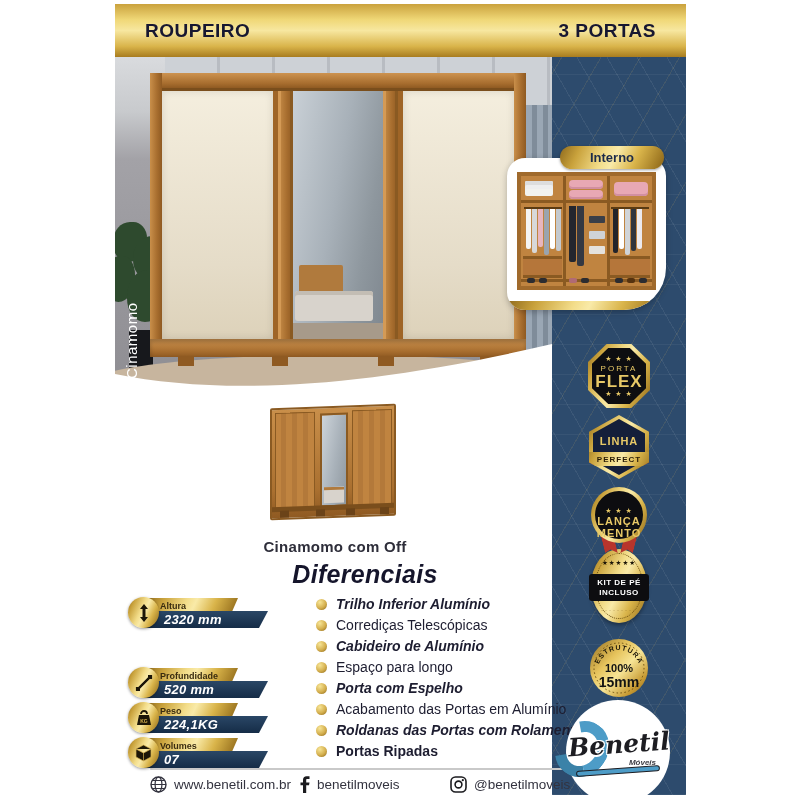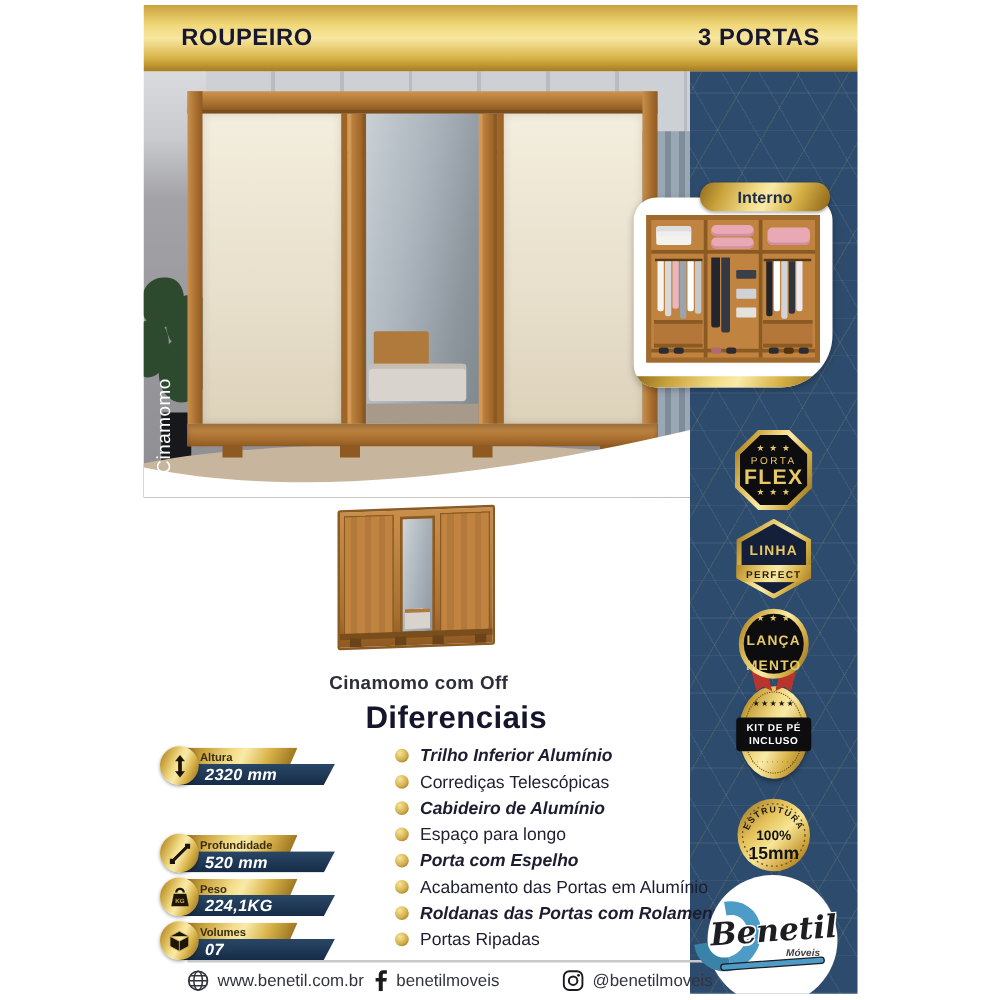--- a/index.html
+++ b/index.html
@@ -90,21 +90,21 @@
   .hex-inner { width:52px; height:56px; clip-path:polygon(50% 0,100% 26%,100% 74%,50% 100%,0 74%,0 26%);
     background:#141f3a; display:flex; flex-direction:column; align-items:center; }
   .hex-inner .linha { color:#e8c967; font-weight:bold; font-size:11px; letter-spacing:1px; margin-top:16px; }
   .ribbon { position:absolute; left:-8px; top:37px; width:76px; height:14px; z-index:2;
     clip-path:polygon(4% 0,96% 0,100% 100%,0 100%); display:flex; align-items:center; justify-content:center;
     color:#2a1d07; font-size:8px; font-weight:bold; letter-spacing:1px; }
   .rib-tail { position:absolute; width:14px; height:12px; background:#a8322a; top:46px; z-index:1; }
 
   .medal-ring { width:56px; height:56px; border-radius:50%; padding:4px; position:relative; z-index:2; }
   .medal-core { width:100%; height:100%; border-radius:50%; background:#0d0d10;
-    display:flex; flex-direction:column; align-items:center; justify-content:space-between; color:#e8c967; }
+    display:flex; flex-direction:column; align-items:center; justify-content:flex-end; color:#e8c967; }
   .medal-core .stars { font-size:7px; letter-spacing:1px; }
   .medal-core .ln { font-size:11px; font-weight:bold; letter-spacing:1px; line-height:12px; }
   .medal-ribbons { position:relative; width:56px; height:16px; margin-top:-6px; z-index:1; }
   .medal-ribbons i { position:absolute; top:0; width:13px; height:16px; background:#b8352c; }
   .medal-ribbons i:first-child { left:12px; transform:skewX(14deg); clip-path:polygon(0 0,100% 0,100% 100%,50% 78%,0 100%); }
   .medal-ribbons i:last-child { right:12px; transform:skewX(-14deg); clip-path:polygon(0 0,100% 0,100% 100%,50% 78%,0 100%); }
 
   .oval { width:56px; height:74px; border-radius:50%; position:relative; display:flex; flex-direction:column; align-items:center; box-shadow:0 2px 4px rgba(0,0,0,.4); }
   .oval .dotring { position:absolute; inset:4px; border:1px dotted #6b4e10; border-radius:50%; }
   .oval .stars { color:#1c1608; font-size:6.5px; letter-spacing:1px; margin-top:10px; }
@@ -131,21 +131,21 @@
   .sw-mirror { position:absolute; left:48px; top:5px; width:28px; height:94px;
     background:linear-gradient(100deg,#cdd4da 0%,#a8b1b9 55%,#8e979e 100%); border:2px solid #8a5a22; }
   .sw-mbed { position:absolute; left:2px; bottom:2px; width:20px; height:16px; background:#d8d3cc; box-shadow:inset 0 3px 0 #b07a3d; }
   .sw-base { position:absolute; left:0; bottom:6px; width:100%; height:5px; background:#7a4e1c; }
   .sw-foot { position:absolute; bottom:0; width:9px; height:7px; background:#6b4318; }
   .caption-second { position:absolute; left:230px; top:538px; width:210px; text-align:center;
     color:#2e2e3a; font-size:15px; font-weight:600; letter-spacing:.3px; }
 
   
   .diff-title { position:absolute; left:245px; top:560px; width:240px; text-align:center;
-    font-size:25px; font-weight:bold; color:#15152b; letter-spacing:.3px; }
+    font-size:25px; font-weight:bold; font-style:italic; color:#15152b; letter-spacing:.3px; }
 
   .spec { position:absolute; left:120px; width:250px; height:30px; }
   .spec-circle { position:absolute; left:8px; top:-1px; width:31px; height:31px; border-radius:50%; z-index:2;
     display:flex; align-items:center; justify-content:center; box-shadow:0 1px 3px rgba(0,0,0,.4); }
   .spec-tab { position:absolute; left:26px; top:0; height:16px; width:92px; padding-left:14px;
     clip-path:polygon(0 0,100% 0,calc(100% - 7px) 100%,0 100%);
     color:#3a2c10; font-size:9px; font-weight:bold; display:flex; align-items:center; }
   .spec-banner { position:absolute; left:24px; top:13px; height:17px; width:124px; padding-left:20px;
     background:linear-gradient(180deg,#2a4766,#152c47);
     clip-path:polygon(0 0,100% 0,calc(100% - 9px) 100%,0 100%);
@@ -412,21 +412,21 @@
       <span class="txt">Porta com Espelho</span>
     </div>
   <div class="feature" style="top:701px;">
       <span class="bullet"></span>
       <span class="txt">Acabamento das Portas em Alumínio</span>
     </div>
   <div class="feature f-bold" style="top:722px;">
       <span class="bullet"></span>
       <span class="txt">Roldanas das Portas com Rolamento</span>
     </div>
-  <div class="feature" style="top:743px;">
+  <div class="feature" style="top:743px;font-weight:bold;">
       <span class="bullet"></span>
       <span class="txt">Portas Ripadas</span>
     </div>
 
   <div class="divider"></div>
   <div class="footer-item" style="left:150px;">
     <svg width="17" height="17" viewBox="0 0 17 17">
       <circle cx="8.5" cy="8.5" r="7.5" fill="none" stroke="#33333f" stroke-width="1.4"></circle>
       <ellipse cx="8.5" cy="8.5" rx="3.4" ry="7.5" fill="none" stroke="#33333f" stroke-width="1.2"></ellipse>
       <path d="M1 8.5 H16 M2.2 4.5 H14.8 M2.2 12.5 H14.8" stroke="#33333f" stroke-width="1.2" fill="none"></path>

